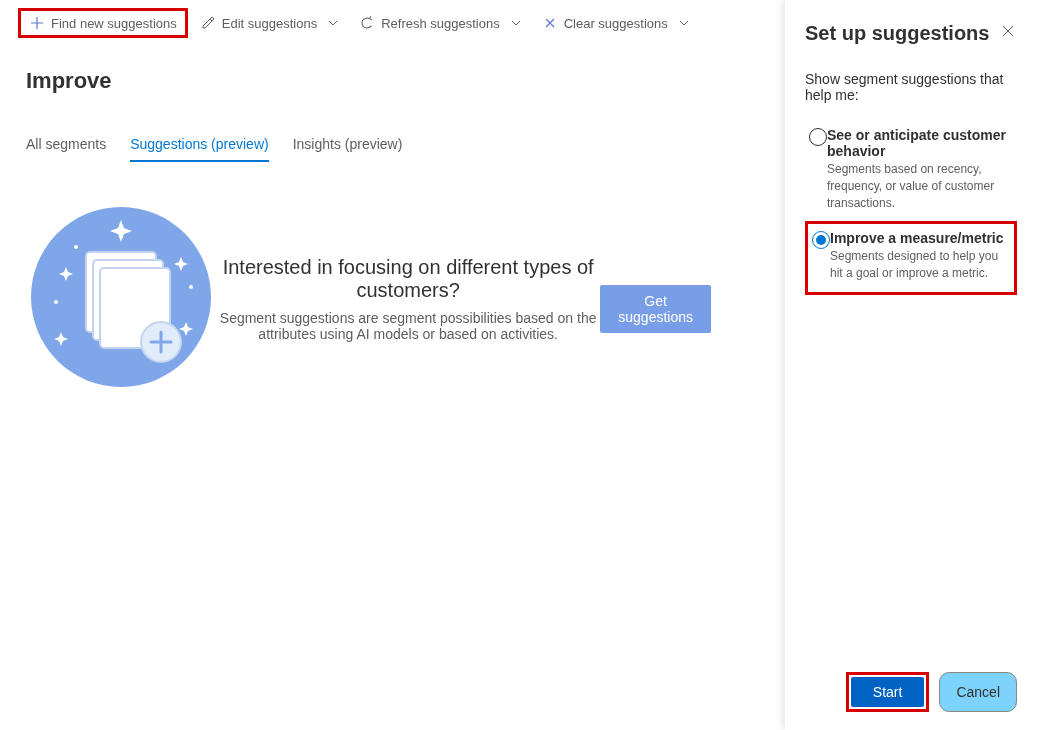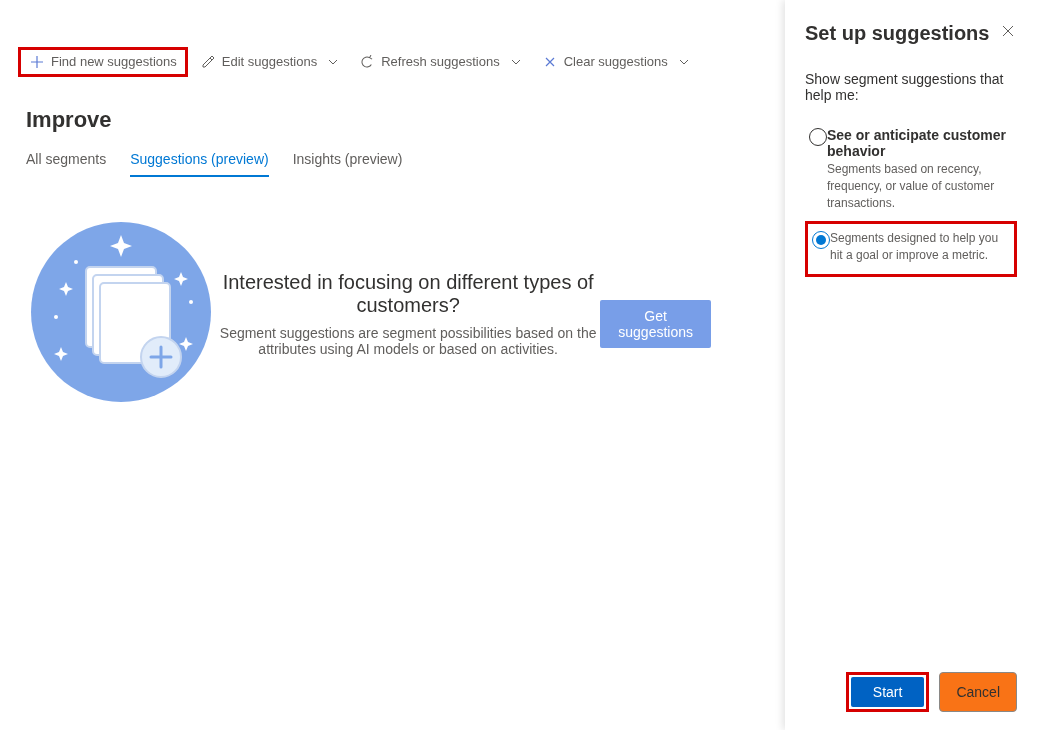--- a/index.html
+++ b/index.html
@@ -20,24 +20,24 @@
     .toolbar {
       display: flex;
       align-items: center;
       padding: 8px 18px;
       gap: 6px;
       font-size: 13px;
       color: #605e5c;
     }
     .toolbar-item {
       display: inline-flex;
+      align-items: center;
       gap: 6px;
       padding: 4px 6px;
       cursor: pointer;
-      margin-top: 39px;
     }
     .toolbar-item .chev {
       margin-left: 2px;
     }
     .toolbar-icon {
       display: inline-flex;
       align-items: center;
       justify-content: center;
       width: 16px;
       height: 16px;
@@ -58,20 +58,21 @@
     .tabs {
       display: flex;
       gap: 24px;
       border-bottom: none;
       font-size: 14px;
     }
     .tab {
       padding-bottom: 8px;
       color: #605e5c;
       cursor: pointer;
+      margin-top: 24px;
     }
     .tab.active {
       color: #0078d4;
       border-bottom: 2px solid #0078d4;
     }
     .main-empty {
       display: flex;
       flex-direction: row;
       align-items: center;
       padding-top: 40px;
@@ -184,26 +185,26 @@
     .btn-primary {
       background: #0062c3;
       color: #fff;
       border: none;
       padding: 7px 22px;
       font-size: 14px;
       border-radius: 2px;
       cursor: pointer;
     }
     .btn-secondary {
-      background: #f97316;
+      background: #7dd3fc;
       color: #323130;
       border: 1px solid #8a8886;
       padding: 6px 16px;
       font-size: 14px;
-      border-radius: 4px;
+      border-radius: 10px;
       cursor: pointer;
     }
     .red-box-2 {
       border: 3px solid #d60000;
       padding: 2px;
       display: inline-block;
     }
     .clip-main {
       width: 737px;
       overflow: hidden;
@@ -325,20 +326,21 @@
       <div class="option-title">See or anticipate customer behavior</div>
       <div class="option-desc">Segments based on recency, frequency, or value of customer transactions.</div>
     </div>
   </div>
 
   <div class="radio-option red-highlight" style="padding-right:6px;">
     <div class="radio-circle selected">
         <span class="dot"></span>
       </div>
     <div>
+      <div class="option-title">Improve a measure/metric</div>
       <div class="option-desc">Segments designed to help you hit a goal or improve a metric.</div>
     </div>
   </div>
 
   <div class="panel-footer">
     <span class="red-box-2">
       <button class="btn-primary">Start</button>
     </span>
     <button class="btn-secondary">Cancel</button>
   </div>

